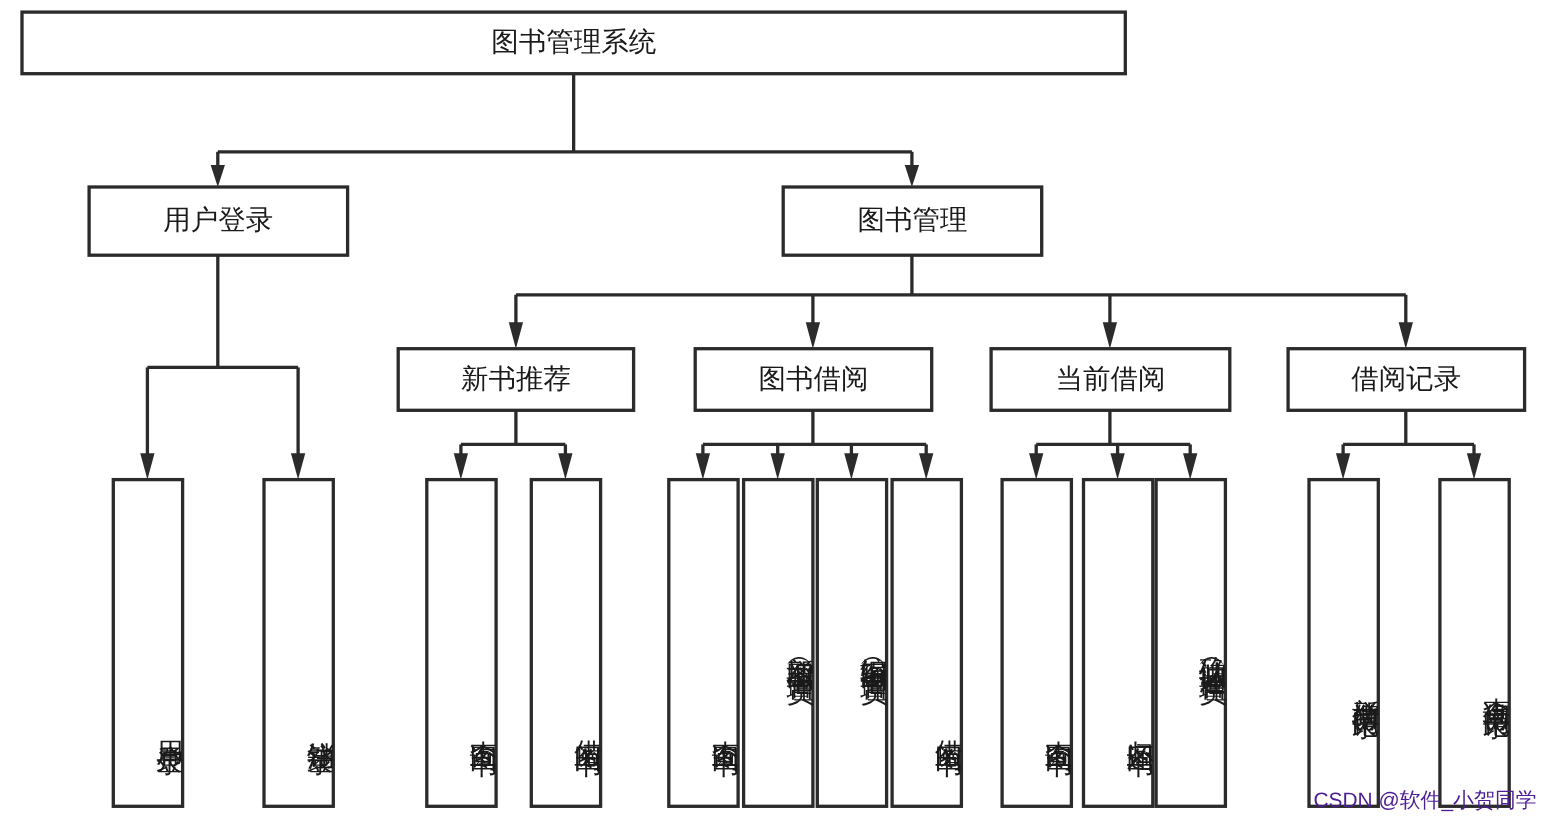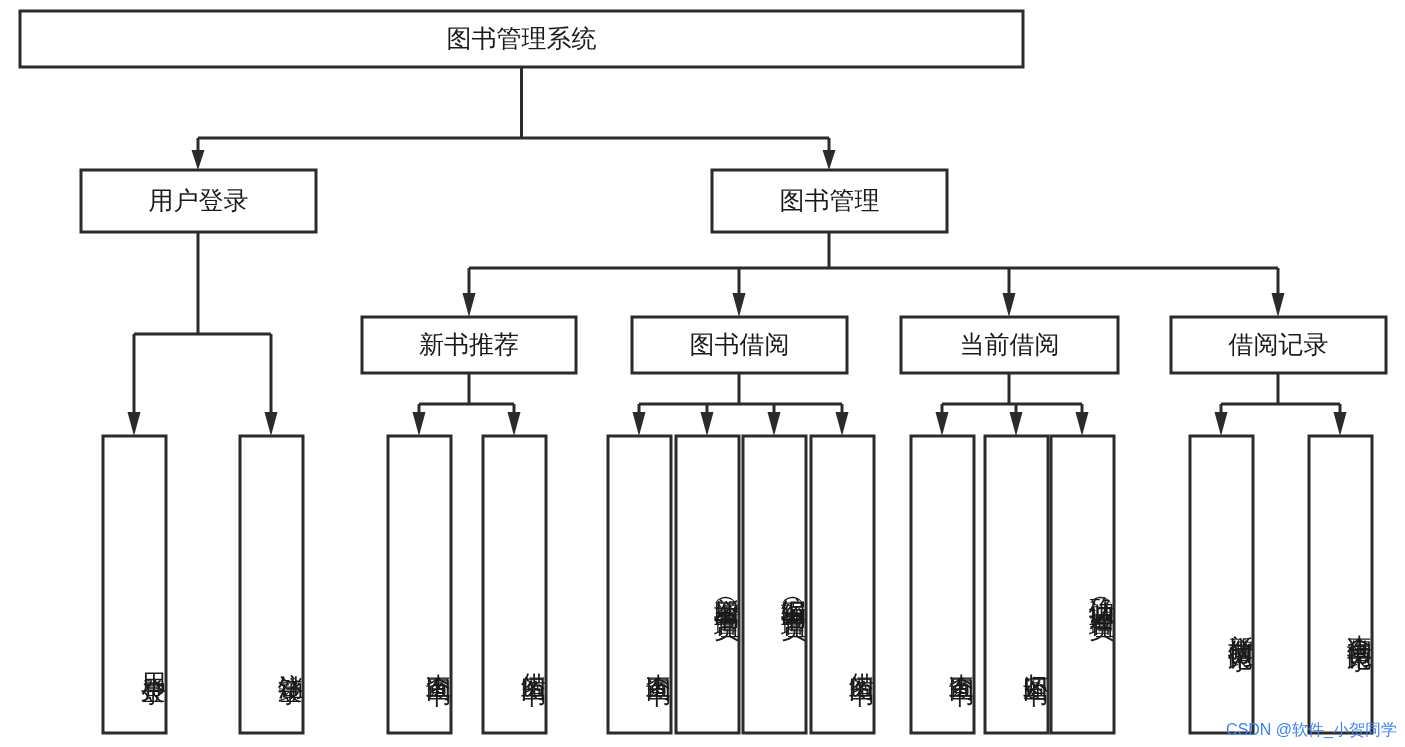--- a/index.html
+++ b/index.html
@@ -57,22 +57,22 @@
     display: flex;
     align-items: flex-start;
     justify-content: center;
     pointer-events: none;
   }
   .watermark {
     position: absolute;
     right: 8px;
     bottom: 6px;
     font-family: "Liberation Sans", "DejaVu Sans", sans-serif;
-    font-size: 16px;
-    color: #3b82f6;
+    font-size: 19px;
+    color: #4c1d95;
     white-space: nowrap;
     user-select: none;
   }
 </style>
 </head>
 <body>
 
 <div id="stage">
 
   <svg id="diagram" viewBox="0 0 1405 747">

